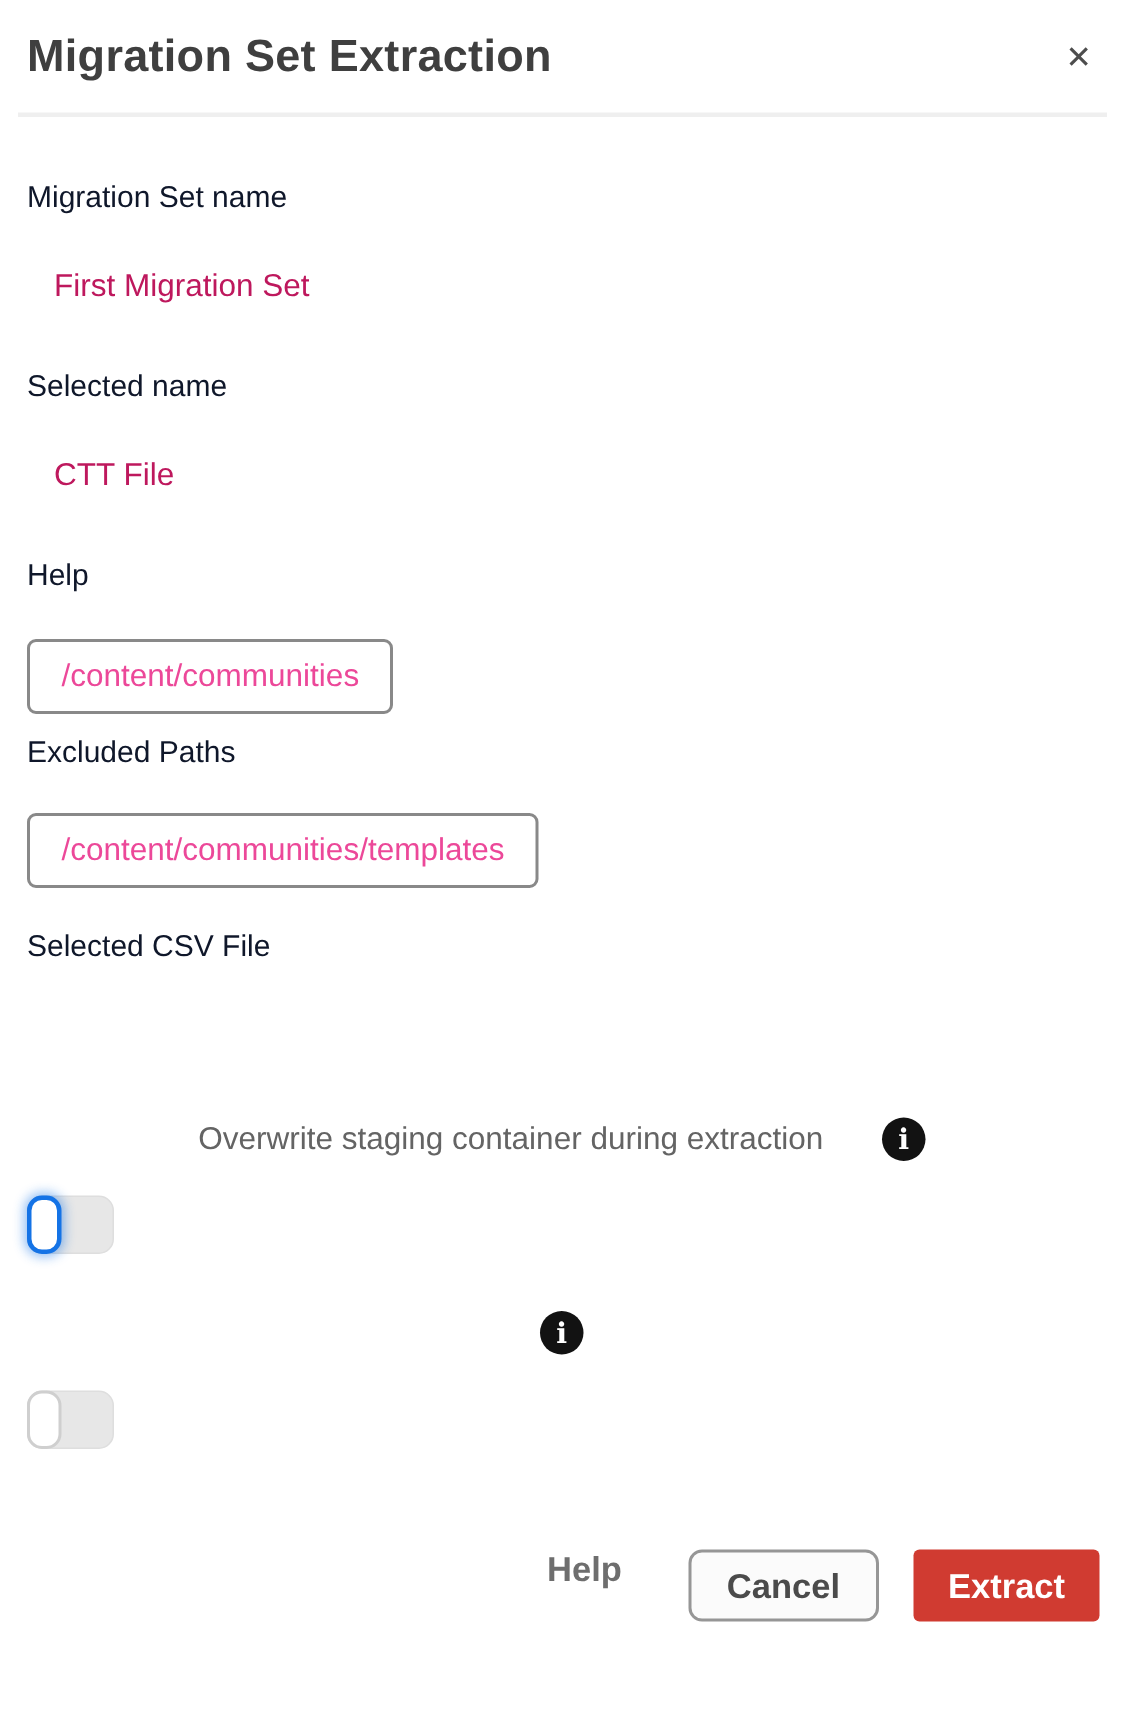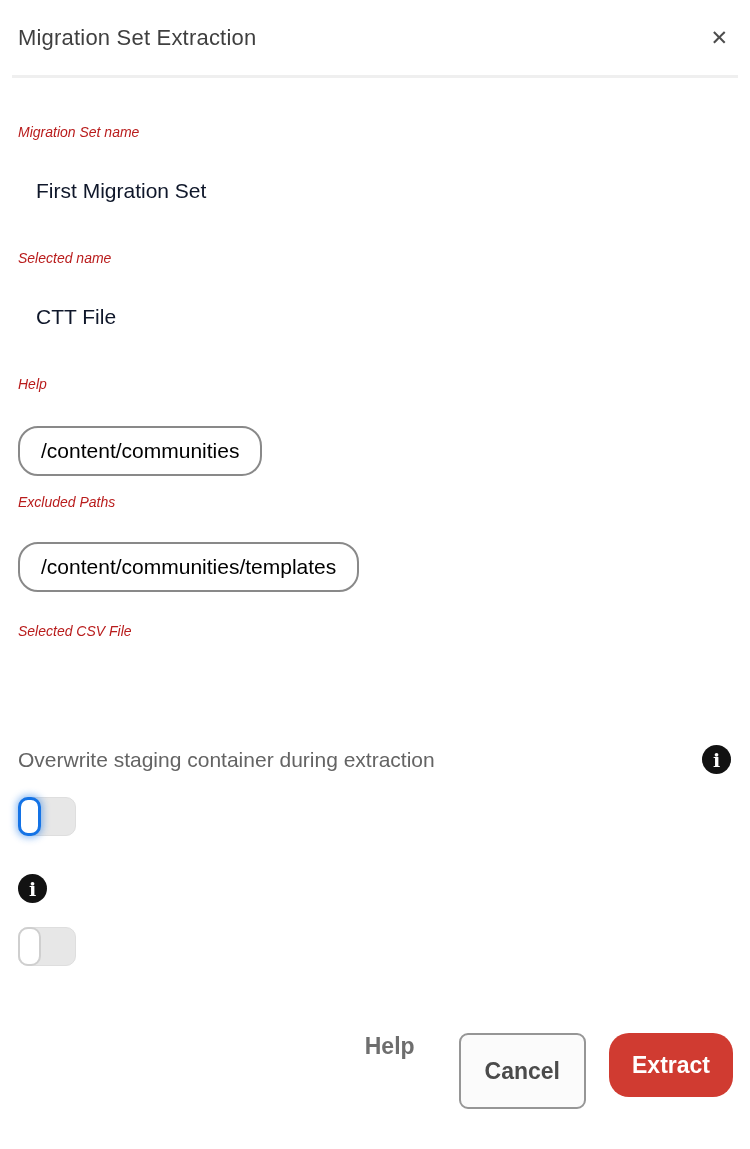--- a/index.html
+++ b/index.html
@@ -10,54 +10,54 @@
     position: relative; overflow: hidden;
   }
   .dialog { width: 750px; height: 1149px; background: #fff; position: relative; }
 
   
   .header {
     display: flex; justify-content: space-between; align-items: flex-start;
     padding: 19px 20px 0 18px;
   }
   .title {
-    font-size: 22px; font-weight: 400; color: #3f3f3f; letter-spacing: 0.2px;
+    font-size: 30px; font-weight: 700; color: #3f3f3f; letter-spacing: 0.2px;
     line-height: 37px;
   }
   .close-btn {
     background: none; border: none; cursor: pointer;
     font-size: 21px; color: #4d4d4d; line-height: 30px; padding: 4px 2px 0 2px;
     font-family: "DejaVu Sans", sans-serif;
   }
   .divider { height: 3px; background: #efefef; margin: 19px 12px 0 12px; }
 
   
   .content { padding: 0 18px; }
   .field-label {
-    font-size: 14px; color: #b91c1c; line-height: 24px; margin-top: 42px; font-style: italic;
+    font-size: 20px; color: #0f172a; line-height: 24px; margin-top: 42px;
   }
   .field-label.tight1 { margin-top: 14px; }
   .field-label.tight2 { margin-top: 27px; }
   .field-value {
-    font-size: 21px; color: #0f172a; line-height: 26px;
+    font-size: 21px; color: #be185d; line-height: 26px;
     margin-top: 34px; margin-left: 18px;
   }
 
   .tag {
     display: inline-block; margin-top: 30px;
     height: 50px; line-height: 46px;
-    border: 2px solid #898989; border-radius: 20px;
-    padding: 0 21px; font-size: 21px; color: #000000;
+    border: 2px solid #898989; border-radius: 6px;
+    padding: 0 21px; font-size: 21px; color: #ec4899;
     background: #fff; cursor: default;
   }
   .tag.second { margin-top: 28px; }
 
   
   .toggle-row {
-    display: flex; justify-content: space-between; align-items: center;
+    display: flex; justify-content: center; align-items: center;
     margin-top: 102px;
     gap: 39px;
   }
   .toggle-row.second { margin-top: 38px; }
   .toggle-label { font-size: 21px; color: #646464; line-height: 28px; }
   .info-icon {
     width: 29px; height: 29px; border-radius: 50%;
     background: #121212; color: #ffffff; flex: 0 0 29px;
     display: flex; align-items: center; justify-content: center;
     font-family: "DejaVu Serif", serif; font-weight: bold; font-size: 19px;
@@ -84,28 +84,28 @@
     position: absolute; top: 1033px; right: 17px;
     display: flex; align-items: flex-start;
   }
   .help-btn {
     background: none; border: none; cursor: pointer;
     font-size: 23px; font-weight: bold; color: #6e6e6e;
     font-family: "Liberation Sans", sans-serif;
     margin-right: 44px;
   }
   .cancel-btn {
-    height: 76px; padding: 0 24px; border-radius: 9px;
+    height: 48px; padding: 0 24px; border-radius: 9px;
     background: #fbfbfb; border: 2px solid #969696;
     font-size: 23px; font-weight: bold; color: #4b4b4b;
     font-family: "Liberation Sans", sans-serif;
     cursor: pointer; margin-right: 23px;
   }
   .extract-btn {
-    height: 64px; padding: 0 23px; border-radius: 20px;
+    height: 48px; padding: 0 23px; border-radius: 4px;
     background: #d03b31; border: none;
     font-size: 23px; font-weight: bold; color: #ffffff;
     font-family: "Liberation Sans", sans-serif;
     cursor: pointer;
   }
 </style>
 </head>
 <body>
 
 <div class="dialog">

